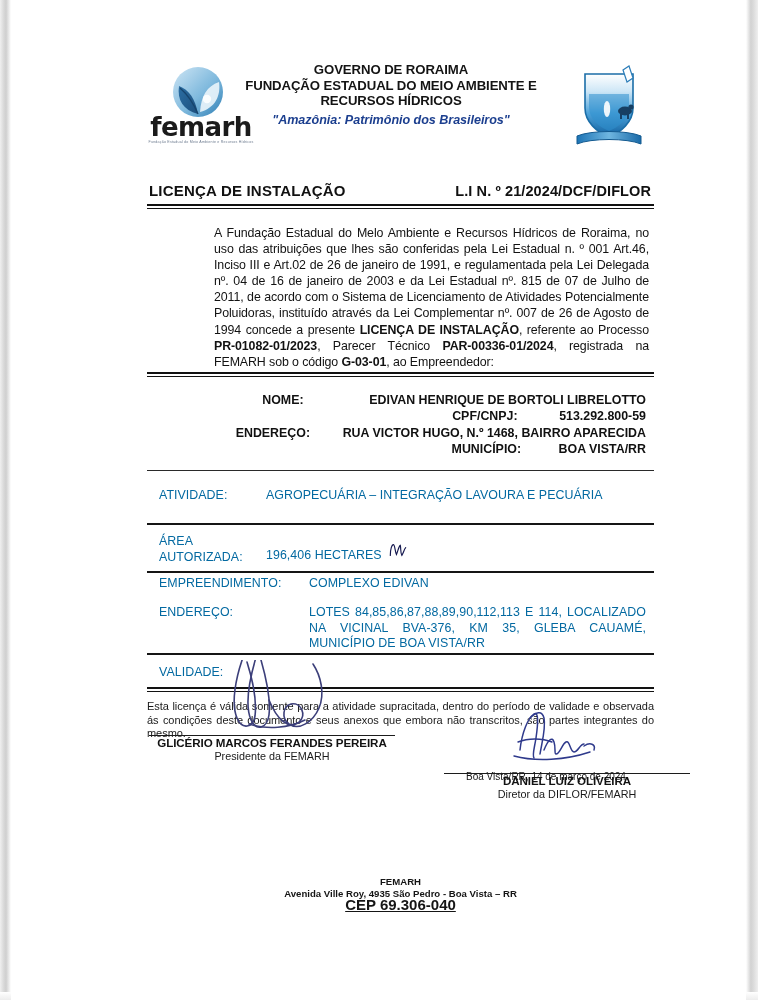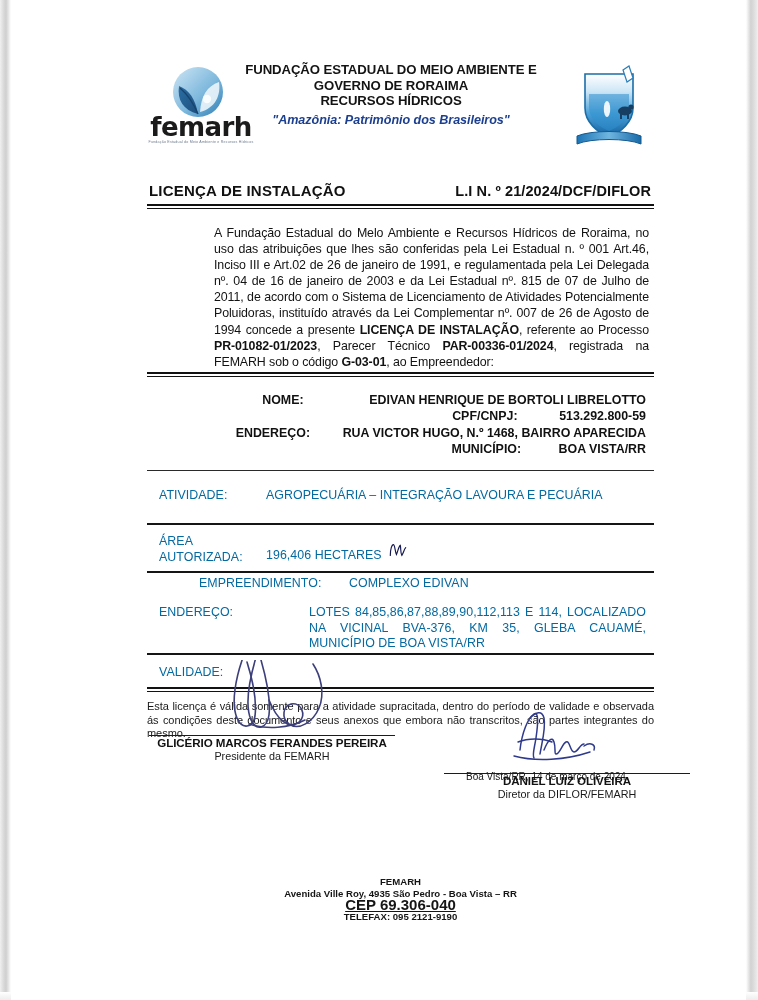--- a/index.html
+++ b/index.html
@@ -233,21 +233,21 @@
   .block-area .val { padding-top: 14px; position: relative; }
   .area-mark {
     position: absolute;
     margin-left: 6px;
     top: 8px;
   }
 
   #rule-after-area { top: 571px; }
 
   .block-emp { left: 148px; right: 100px; top: 576px; }
-  .block-emp .lbl { width: 145px; margin-left: 40px; }
+  .block-emp .lbl { width: 145px; }
 
   .block-end { left: 148px; right: 100px; top: 605px; }
   .block-end .lbl { width: 145px; }
 
   #rule-after-end { top: 653px; }
 
   .block-val { left: 148px; right: 100px; top: 665px; }
   .block-val .lbl { width: 145px; }
 
   #rule-after-val { top: 687px; }
@@ -366,22 +366,22 @@
           <path d="M29 46 C30 30 36 20 48 16 C50 30 44 42 29 46 Z" fill="#e8f3fa" opacity="0.92"></path>
           <path d="M27 48 C22 36 16 28 9 22" stroke="#17456e" stroke-width="1.4" fill="none"></path>
           <circle cx="36" cy="33" r="4.2" fill="#ffffff" opacity="0.85"></circle>
         </svg>
       </div>
       <div class="wordmark">femarh</div>
       <div class="subwordmark">Fundação Estadual do Meio Ambiente e Recursos Hídricos</div>
     </div>
 
     <div class="header-titles">
+      <div class="ln">GOVERNO DE RORAIMA</div>
       <div class="ln">FUNDAÇÃO ESTADUAL DO MEIO AMBIENTE E</div>
-      <div class="ln">GOVERNO DE RORAIMA</div>
       <div class="ln">RECURSOS HÍDRICOS</div>
       <div class="slogan">"Amazônia: Patrimônio dos Brasileiros"</div>
     </div>
 
     <div class="logo-shield">
       <svg viewBox="0 0 84 88" width="84" height="88" aria-hidden="true">
         <defs>
           <linearGradient id="shieldg" x1="0" y1="0" x2="0" y2="1">
             <stop offset="0%" stop-color="#ffffff"></stop>
             <stop offset="28%" stop-color="#cde6f6"></stop>
@@ -518,16 +518,15 @@
       <div class="line"></div>
       <div class="name">DANIEL LUIZ OLIVEIRA</div>
       <div class="role">Diretor da DIFLOR/FEMARH</div>
     </div>
   </div>
 
   <div class="footer">
     <div class="f1">FEMARH</div>
     <div class="f2">Avenida Ville Roy, 4935 São Pedro - Boa Vista – RR</div>
     <div class="f3">CEP 69.306-040</div>
-    <div class="f4">TELEFAX: 095 2121-9190</div>
   </div>
 
 </div>
 
 </body></html>

